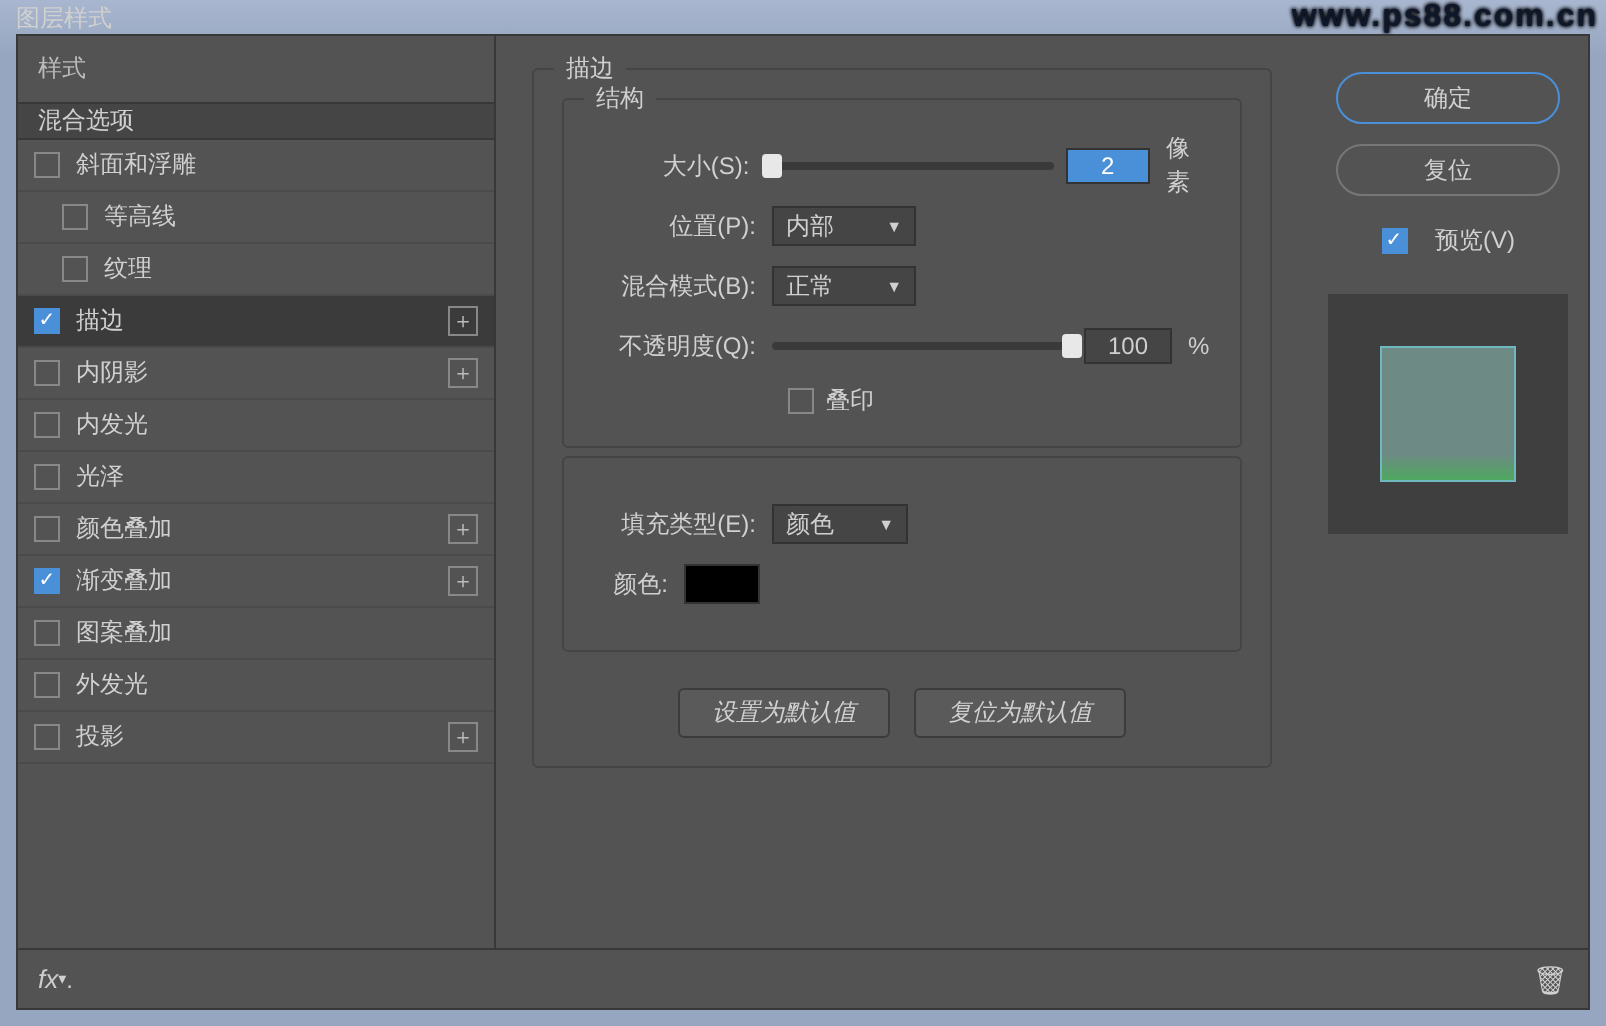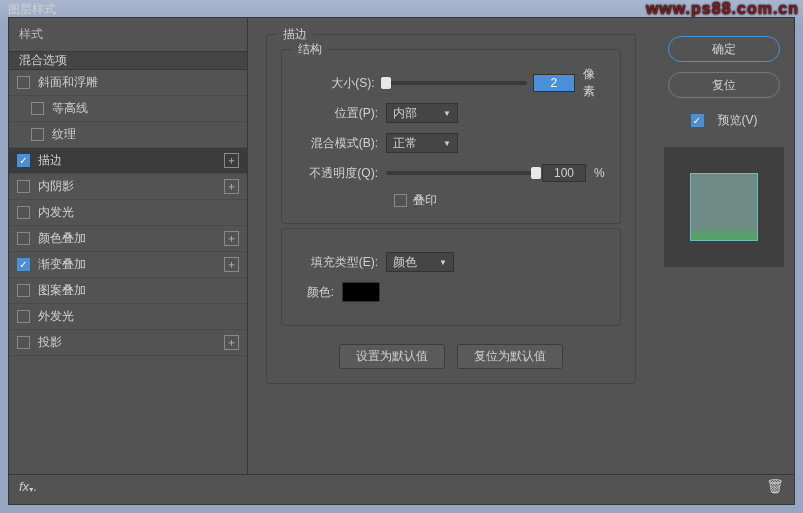--- a/index.html
+++ b/index.html
@@ -1,33 +1,33 @@
 <!DOCTYPE html>
 <html><head>
 <meta charset="utf-8">
 <style>
 *{box-sizing:border-box;margin:0;padding:0;font-family:"Microsoft YaHei",Arial,sans-serif;font-size:12px;color:#d0d0d0;-webkit-user-select:none;}
 body{background:#97a6c0;width:803px;height:513px;position:relative;overflow:hidden;}
 .titlebar{height:28px;background:linear-gradient(#a8b6cf,#97a6c0);padding:1px 8px;font-size:12px;color:#333;}
-.watermark{position:absolute;top:0;right:4px;font-size:16px;font-weight:bold;color:#7f1d1d;text-shadow:0 0 2px #000,0 0 2px #000;letter-spacing:1px;}
+.watermark{position:absolute;top:0;right:4px;font-size:16px;font-weight:bold;color:#0f172a;text-shadow:0 0 2px #000,0 0 2px #000;letter-spacing:1px;}
 .dialog{position:absolute;left:8px;top:17px;right:8px;bottom:8px;background:#535353;border:1px solid #383838;}
 .inner{display:flex;height:calc(100% - 30px);}
 .left-panel{width:264px;border-right:1px solid #383838;display:flex;flex-direction:column;}
 .style-header{padding:8px 10px;color:#bbb;font-size:12px;}
 .blend-opts{padding:0 10px;background:#454545;border-top:1px solid #383838;border-bottom:1px solid #383838;}
 .style-list{flex:1;overflow:hidden;}
 .style-row{display:flex;align-items:center;height:26px;padding:0 8px;border-bottom:1px solid #4a4a4a;cursor:pointer;}
 .style-row.indent{padding-left:22px;}
 .style-row.selected{background:#3b3b3b;}
 .cb{width:13px;height:13px;border:1px solid #888;background:#535353;margin-right:8px;display:inline-flex;align-items:center;justify-content:center;flex-shrink:0;}
 .cb.checked{background:#4a90d9;border-color:#4a90d9;}
 .cb.checked::after{content:"✓";color:#fff;font-size:10px;line-height:1;}
 .style-label{flex:1;}
 .plus-box{width:15px;height:15px;border:1px solid #888;display:flex;align-items:center;justify-content:center;color:#bbb;font-size:11px;cursor:pointer;}
-.bottom-bar{height:30px;border-top:1px solid #383838;display:flex;align-items:flex-end;padding:10px 10px;gap:0;}
+.bottom-bar{height:30px;border-top:1px solid #383838;display:flex;align-items:center;padding:0 10px;gap:0;}
 .fx-btn{color:#ccc;font-style:italic;font-size:13px;cursor:pointer;}
 .caret{font-size:8px;}
 .spacer{flex:1;}
 .trash{font-size:14px;cursor:pointer;}
 .center-panel{flex:1;padding:16px 18px;}
 .group{border:1px solid #454545;border-radius:3px;padding:10px 14px 14px;position:relative;margin-bottom:10px;}
 .group-title{position:absolute;top:-9px;left:10px;background:#535353;padding:0 6px;}
 .subgroup{border:1px solid #454545;border-radius:3px;padding:14px 14px;margin-top:4px;position:relative;}
 .sub-title{position:absolute;top:-9px;left:10px;background:#535353;padding:0 6px;}
 .frow{display:flex;align-items:center;margin:8px 0;height:22px;}
@@ -38,21 +38,21 @@
 .valbox.sel{background:#4a90d9;color:#fff;}
 .unit{margin-left:8px;}
 .dropdown{width:72px;height:20px;background:#454545;border:1px solid #333;display:flex;align-items:center;padding:0 6px;justify-content:space-between;cursor:pointer;}
 .dropdown.small{width:68px}
 .dd-caret{font-size:8px;}
 .cb2-row{display:flex;align-items:center;margin:6px 0 0 98px;}
 .cb2{width:13px;height:13px;border:1px solid #888;margin-right:6px;}
 .fill-group{border:1px solid #454545;border-radius:3px;padding:14px;position:relative;margin-top:4px;}
 .color-swatch{width:38px;height:20px;background:#000;border:1px solid #333;cursor:pointer;}
 .btn-row{display:flex;gap:12px;justify-content:center;margin-top:18px;}
-.flat-btn{background:#5a5a5a;border:1px solid #3c3c3c;padding:3px 16px;border-radius:3px;cursor:pointer;}
+.flat-btn{background:#5a5a5a;border:1px solid #3c3c3c;padding:3px 16px;border-radius:3px;cursor:pointer;font-style:italic;}
 .right-panel{width:140px;padding:18px 14px;display:flex;flex-direction:column;align-items:stretch;gap:10px;}
 .pill-btn{height:26px;border:1px solid #777;border-radius:14px;background:#535353;display:flex;align-items:center;justify-content:center;cursor:pointer;}
 .pill-btn.primary{border-color:#4a90d9;}
 .preview-row{display:flex;align-items:center;justify-content:center;gap:6px;margin-top:4px;}
 .preview-box{margin-top:8px;width:120px;height:120px;background:#3f3f3f;align-self:center;display:flex;align-items:center;justify-content:center;}
 .preview-inner{width:68px;height:68px;background:linear-gradient(#6d8a84 0%,#6d8a84 80%,#4fa860 100%);border:1px solid #6fb8c0;}
 </style>
 </head>
 <body>
 
@@ -86,20 +86,24 @@
             <div class="plus-box">＋</div>
           </div>
           <div class="style-row">
             <div class="cb"></div>
             <div class="style-label">内阴影</div>
             <div class="plus-box">＋</div>
           </div>
           <div class="style-row">
             <div class="cb"></div>
             <div class="style-label">内发光</div>
+          </div>
+          <div class="style-row">
+            <div class="cb"></div>
+            <div class="style-label">光泽</div>
           </div>
           <div class="style-row">
             <div class="cb"></div>
             <div class="style-label">颜色叠加</div>
             <div class="plus-box">＋</div>
           </div>
           <div class="style-row">
             <div class="cb checked"></div>
             <div class="style-label">渐变叠加</div>
             <div class="plus-box">＋</div>

